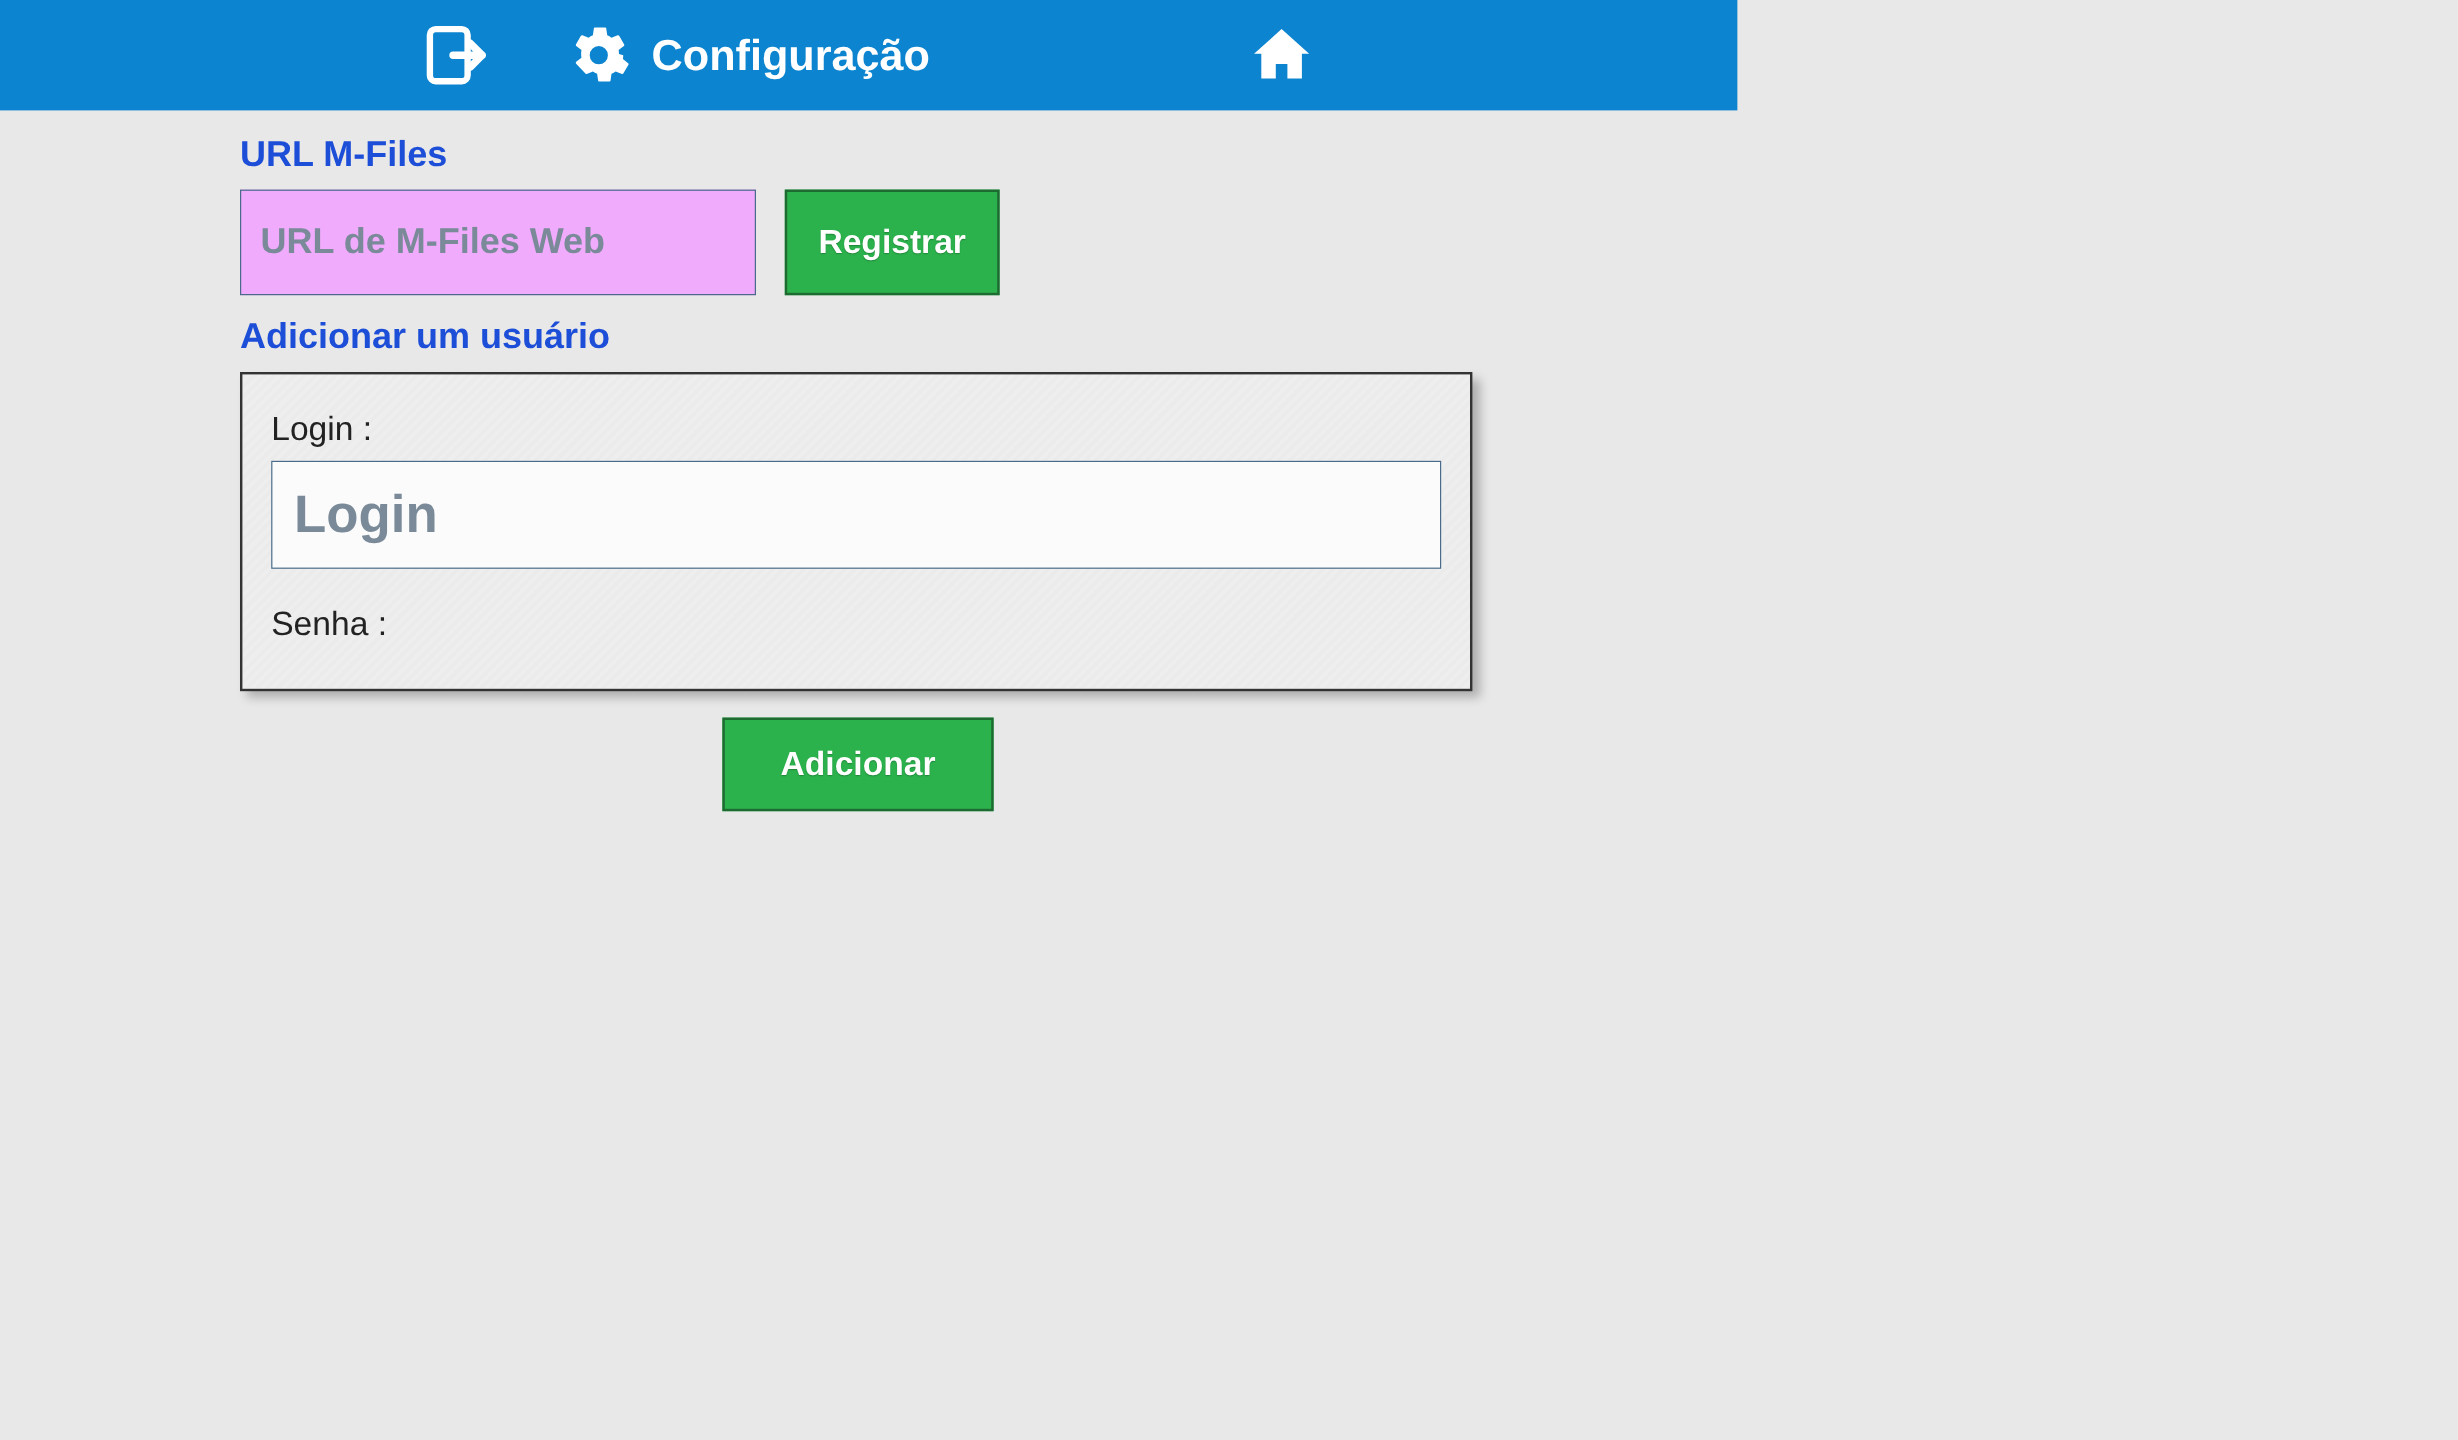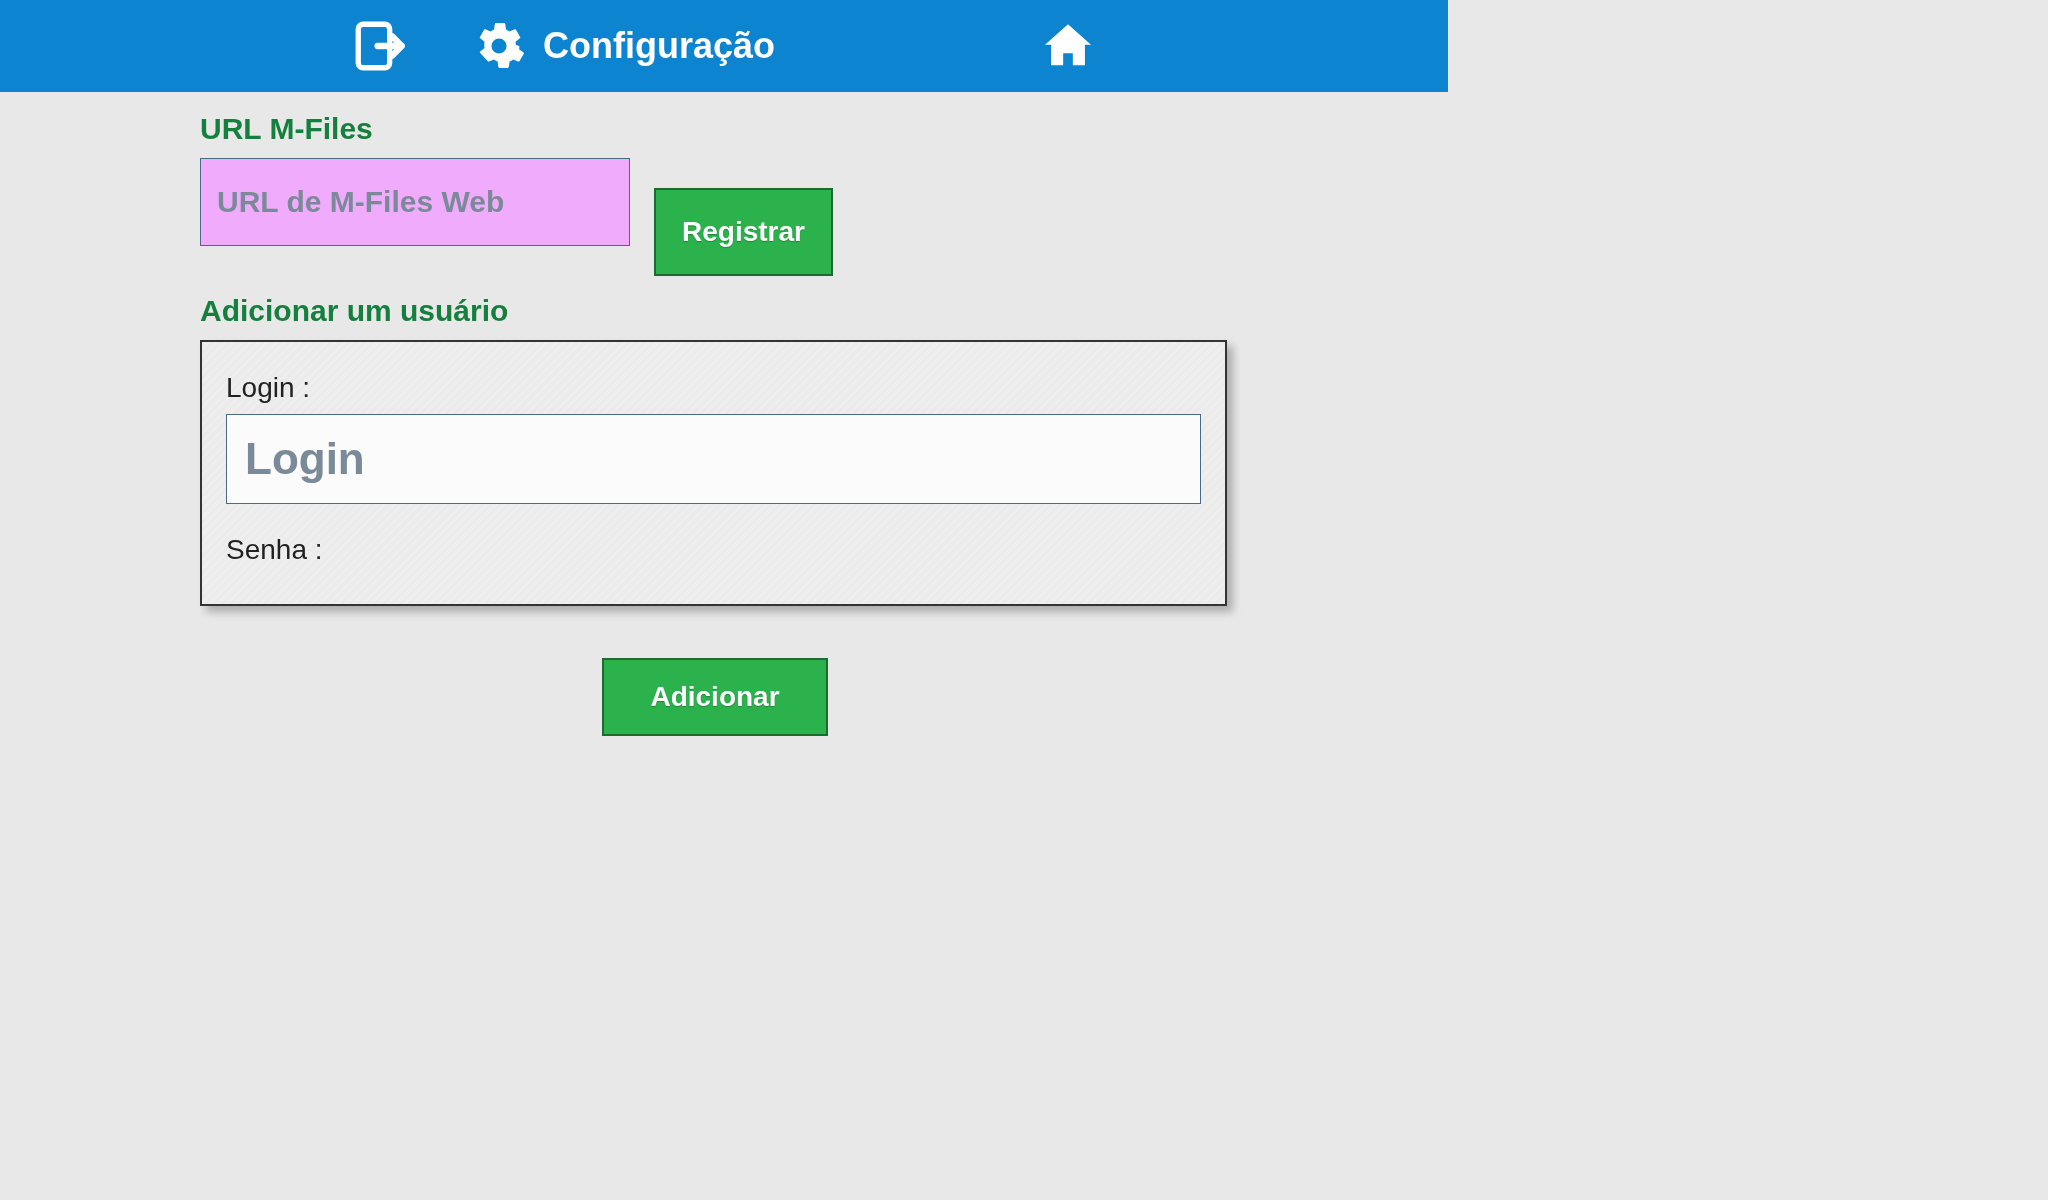--- a/index.html
+++ b/index.html
@@ -33,21 +33,21 @@
       margin-left: -6px;
     }
     .home-btn {
       margin-left: 240px;
     }
     .content {
       padding: 20px 0 0 200px;
       position: relative;
     }
     .section-label {
-      color: #15803d;
+      color: #1d4ed8;
       font-size: 30px;
       font-weight: bold;
       margin-bottom: 12px;
     }
     .url-row {
       display: flex;
       align-items: stretch;
       gap: 24px;
       margin-bottom: 18px;
     }
@@ -65,21 +65,20 @@
     .btn-green {
       background: #2bb24c;
       border: 2px solid #1e6b32;
       color: #fff;
       font-size: 28px;
       font-weight: bold;
       padding: 0 26px;
       height: 88px;
       cursor: pointer;
       text-shadow: 0 1px 1px rgba(0,0,0,0.25);
-      margin-top: 30px;
     }
     .form-box {
       width: 1027px;
       border: 2px solid #333;
       background: repeating-linear-gradient(135deg, #ebebeb, #ebebeb 3px, #eeeeee 3px, #eeeeee 6px);
       padding: 22px 24px 28px 24px;
       box-shadow: 6px 6px 8px rgba(0,0,0,0.25);
     }
     .field-label {
       font-size: 28px;

